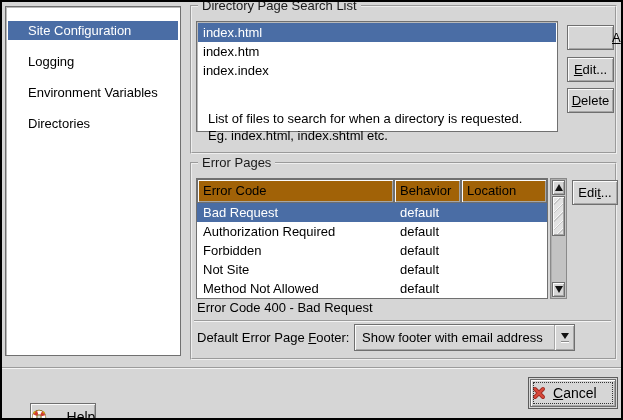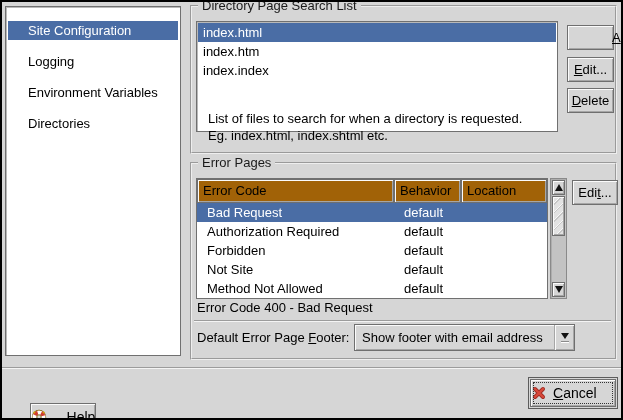--- a/index.html
+++ b/index.html
@@ -36,21 +36,21 @@
 
   
   .frame2 { left:188px; top:160px; width:427px; height:198px; }
   .etable { position:absolute; left:4px; top:14px; width:352px; height:121px;
             border:1px solid #707070; background:#fff; }
   .ehead { display:grid; grid-template-columns:197px 67px 1fr; height:24px; }
   .ehead > div { background:#a16207; border:1px solid #6f6f6f;
                  box-shadow: inset 1px 1px 0 #fbfbfb, inset -1px -1px 0 #a6a6a6;
                  line-height:22px; padding-left:5px; overflow:hidden; white-space:nowrap; }
   .erow { display:grid; grid-template-columns:197px 67px 1fr; height:19px; line-height:19px; }
-  .erow > span { overflow:hidden; white-space:nowrap;margin-left:10px; }
+  .erow > span { padding-left:6px; overflow:hidden; white-space:nowrap; }
   .erow.sel { background:#4a6da5; color:#fff; }
 
   
   .vscroll { position:absolute; left:358px; top:14px; width:17px; height:121px;
              background:#c3c3c3; border:1px solid #8a8a8a; box-shadow: inset 1px 1px 0 #adadad; }
   .sbtn { position:absolute; left:1px; width:13px; height:15px; display:flex;
           align-items:center; justify-content:center; }
   .sthumb { position:absolute; left:1px; top:17px; width:13px; height:40px;
             background:repeating-linear-gradient(315deg,#e2e2e2 0 4px,#c6c6c6 4px 5px,#f7f7f7 5px 6px); }
   .tri-up   { width:0; height:0; border-left:4px solid transparent; border-right:4px solid transparent; border-bottom:7px solid #111; }

